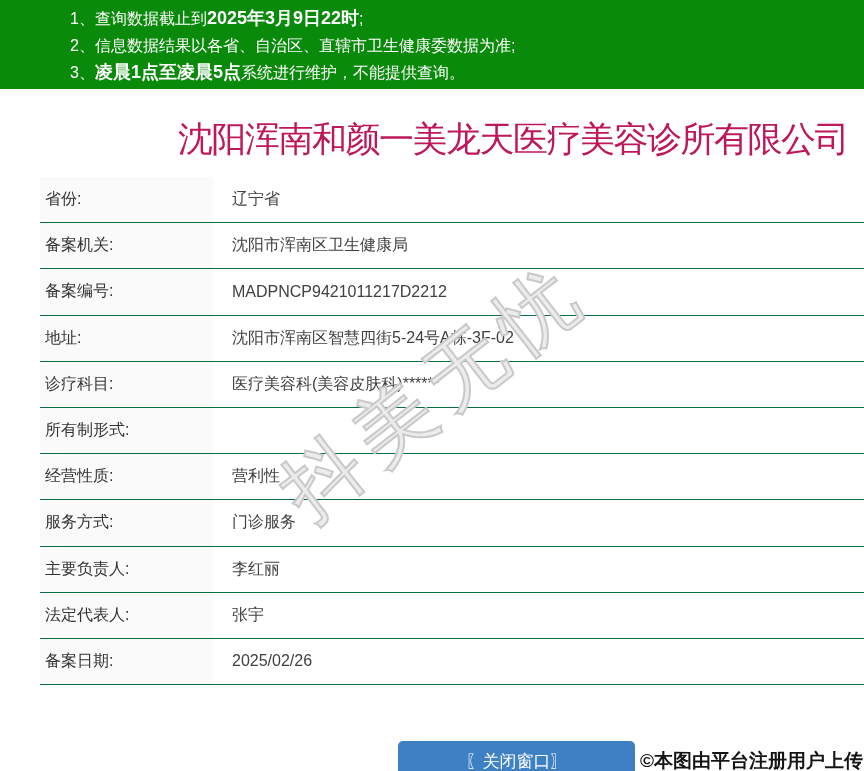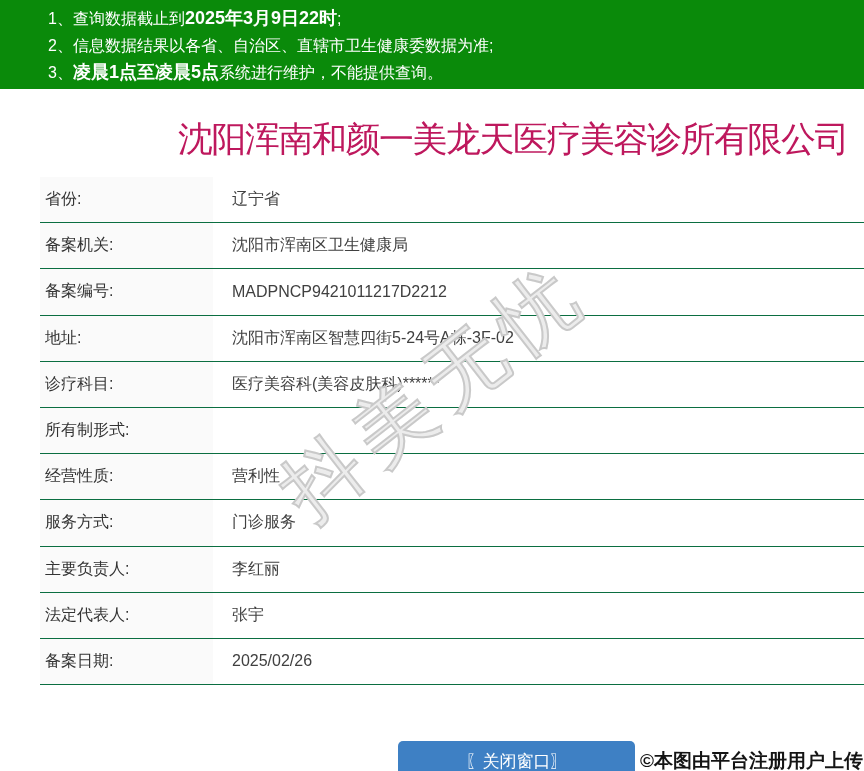--- a/index.html
+++ b/index.html
@@ -7,21 +7,21 @@
     position:relative; width:864px; height:771px; overflow:hidden;
     background:#fff; font-family:"Liberation Sans","DejaVu Sans",sans-serif;
     color:#333;
   }
   
   .banner {
     position:absolute; top:0; left:0; width:864px; height:89px;
     background:#0a8a0a; box-sizing:border-box; padding:5px 0 0 48px;
     color:#fff;
   }
-  .banner-line { font-size:16px; line-height:26px; white-space:nowrap; }
+  .banner-line { font-size:16px; line-height:26px; white-space:nowrap;margin-left:22px; }
   .banner-line b { font-size:18px; font-weight:700; }
   
   .page-title {
     position:absolute; left:178px; top:116px;
     font-size:35px; letter-spacing:-1.5px; color:#be185d;
     white-space:nowrap; font-weight:400;
   }
   
   .info-table { position:absolute; top:177px; left:0; width:864px;padding-left:40px; }
   .trow {

